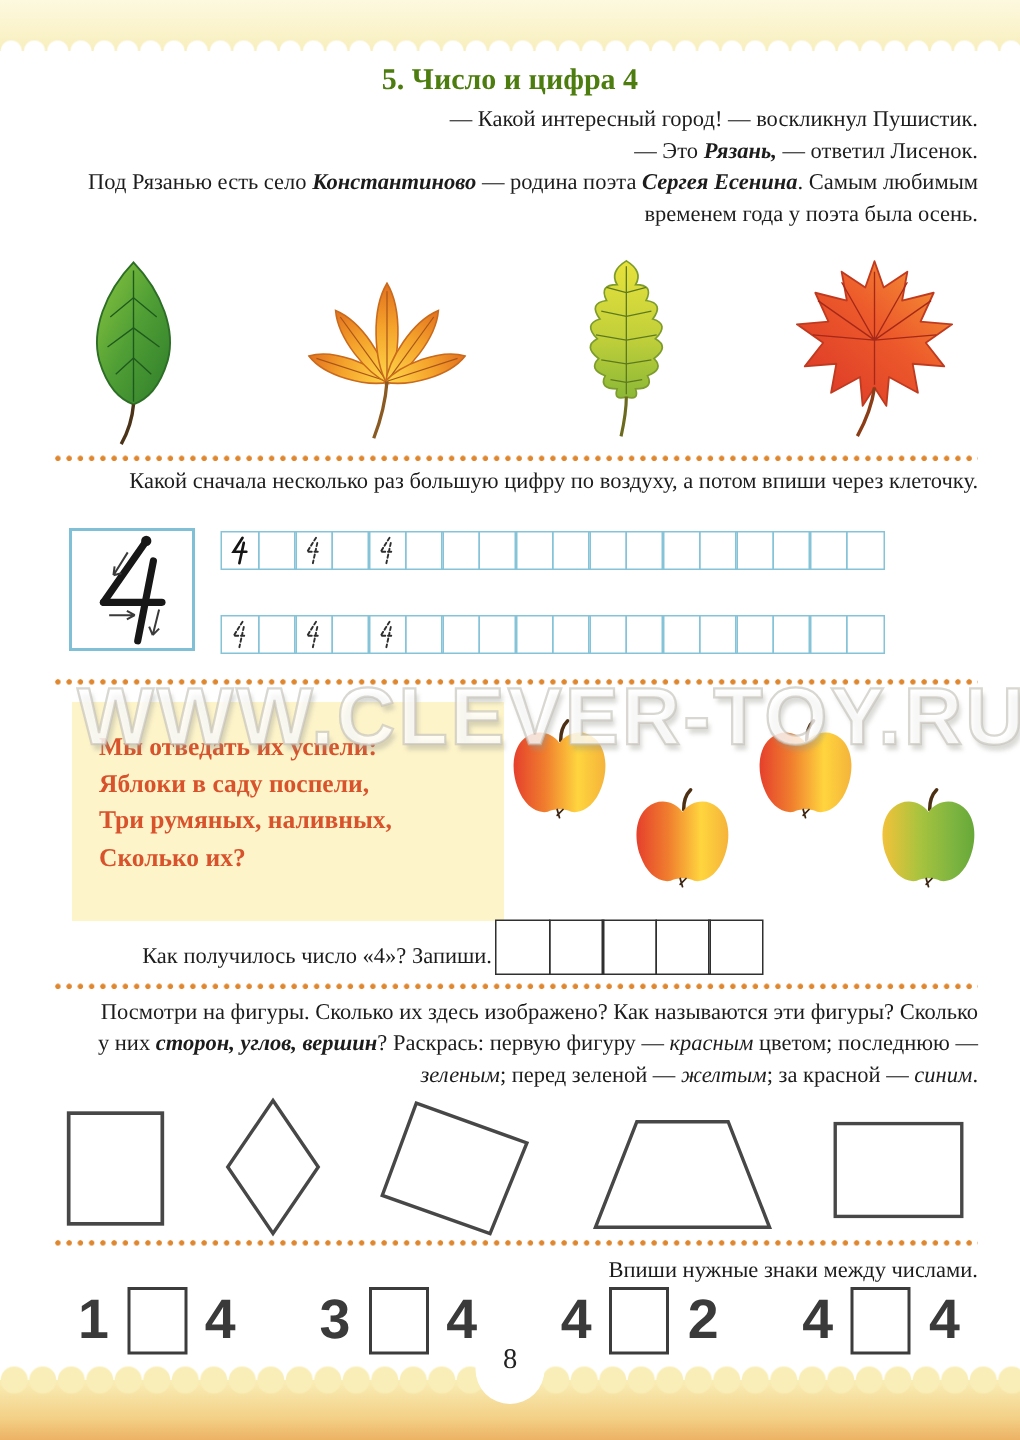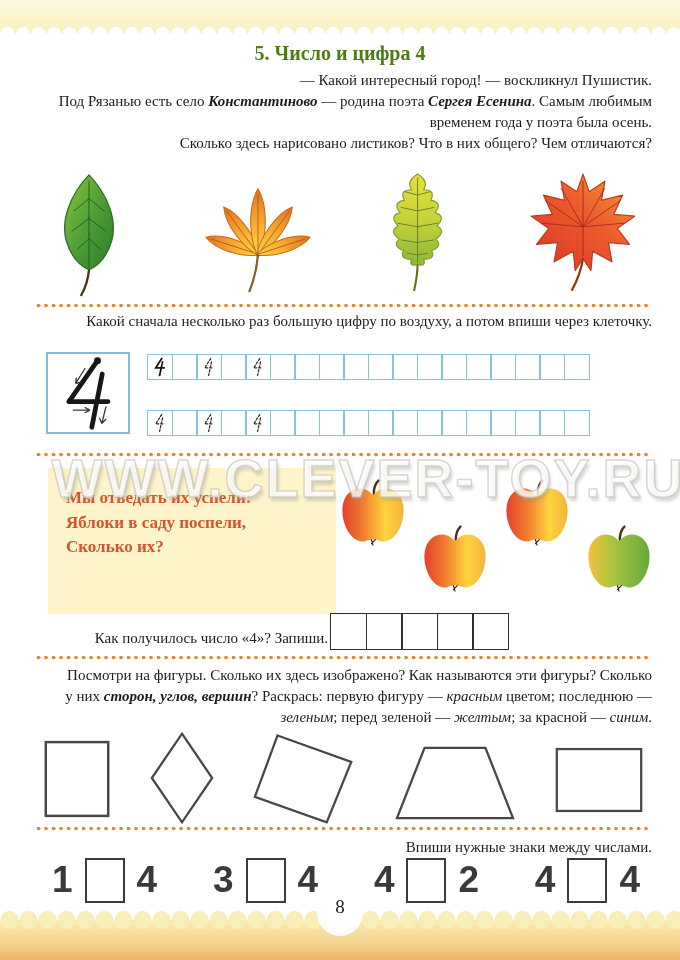--- a/index.html
+++ b/index.html
@@ -87,22 +87,22 @@
 </style>
 </head>
 <body>
 
 <div class="band-top"></div>
 
 <div class="page-title">5. Число и цифра 4</div>
 
 <div class="intro textblock">
   <p>— Какой интересный город! — воскликнул Пушистик.</p>
+  <p><span>— Это </span><span class="bi">Рязань,</span><span> — ответил Лисенок.</span></p>
   <p><span>Под Рязанью есть село </span><span class="bi">Константиново</span><span> — родина поэта </span><span class="bi">Сергея Есенина</span><span>. Самым любимым временем года у поэта была осень.</span></p>
-  <p>Сколько здесь нарисовано листиков? Что в них общего? Чем отличаются?</p>
 </div>
 
 <div class="leaves-row">
     <div class="leaf"><svg viewBox="0 0 90 140" width="82" height="130">
 <defs>
           <linearGradient id="gb" x1="0" y1="0" x2="1" y2="1">
 <stop offset="0" stop-color="#8cc63f"></stop>
             <stop offset="0.5" stop-color="#4f9e35"></stop>
             <stop offset="1" stop-color="#2f7d2a"></stop>
           </linearGradient>
@@ -265,20 +265,21 @@
       </div>
   </div>
 </div>
 
 <div class="sep" style="top:452px"></div>
 
 <div class="poem-box">
   <div class="poem">
     <div>Мы отведать их успели:</div>
     <div>Яблоки в саду поспели,</div>
+    <div>Три румяных, наливных,</div>
     <div>Сколько их?</div>
   </div>
 </div>
 
 <div class="apples-row">
     <div class="apple up"><svg viewBox="0 0 90 92" width="70" height="72">
 <defs>
           <linearGradient id="ga0" x1="0" y1="0" x2="1" y2="0">
             <stop offset="0" stop-color="#e5402c"></stop>
             <stop offset="0.35" stop-color="#f07f2e"></stop>

